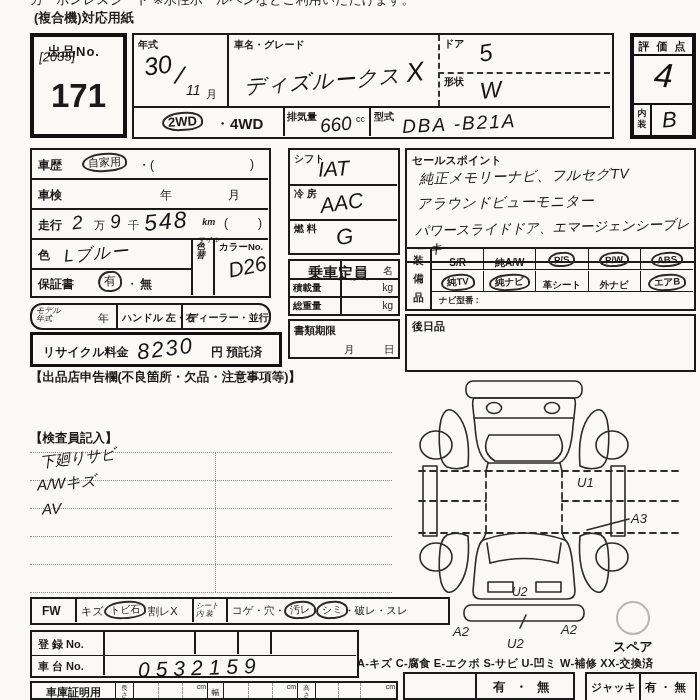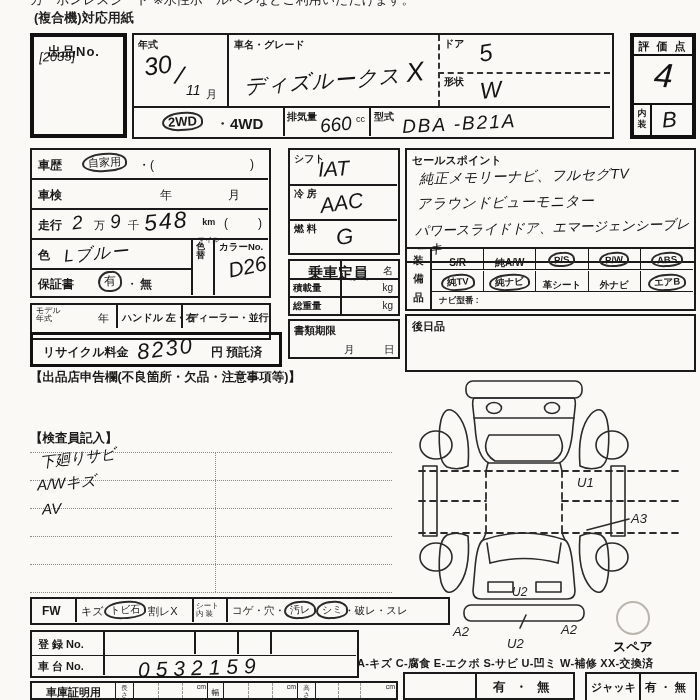--- a/index.html
+++ b/index.html
@@ -15,32 +15,33 @@
     display:inline-block;border:2px solid #2a2a2a;padding:0 4px;
     border-radius:55% 45% 50% 50% / 62% 55% 45% 52%;
     transform:rotate(-3deg);
   }
   .line{position:absolute;background:#1a1a1a;}
   .dotline{position:absolute;border-top:1.5px dotted #8a8a86;height:0;}
   .vdotline{position:absolute;border-left:1.5px dotted #8a8a86;width:0;}
   .box{position:absolute;border:2.5px solid #1a1a1a;background:transparent;box-sizing:border-box;}
   .cell-label{font-size:10px;font-weight:bold;}
   .mk{font-style:italic;font-size:13px;fill:#222;font-family:"Liberation Sans","DejaVu Sans",sans-serif;}
-  .stack{display:inline-block;line-height:1.05;text-align:center;}
+  .stack{display:inline-block;line-height:1.05;text-align:center;font-style:italic;}
 </style>
 </head>
 <body>
 
 <div class="abs" style="left:30px;top:-9px;font-size:13px;color:#222;">カーボンレスシート ※水性ボールペンなどご利用いただけます。</div>
 <div class="abs" style="left:34px;top:9px;font-size:13px;font-weight:bold;color:#222;">(複合機)対応用紙</div>
 <div class="abs" style="left:452px;top:-10px;font-size:13px;letter-spacing:7px;color:#333;">・・・・・・・・・・・・</div>
 
 <div class="abs" style="left:30px;top:33px;width:97px;height:105px;border:4px solid #111;box-sizing:border-box;">
   <span class="abs b" style="left:14px;top:6px;font-size:13px;letter-spacing:1px;">出品No.</span>
   <span class="abs hw" style="left:5px;top:12px;font-size:13px;transform:rotate(-2deg);">[2035]</span>
+  <div class="abs b" style="left:0;top:40px;width:100%;text-align:center;font-size:33px;">171</div>
 </div>
 
 <div class="box" style="left:132px;top:33px;width:482px;height:106px;">
 
   <div class="line" style="left:93px;top:0;width:2px;height:71px;"></div>
   <div class="line" style="left:0;top:71px;width:476px;height:2px;"></div>
   <div class="abs" style="left:304px;top:0;width:0;height:71px;border-left:2px dashed #333;"></div>
   <div class="abs" style="left:304px;top:37px;width:172px;height:0;border-top:2px dashed #333;"></div>
   <div class="line" style="left:149px;top:73px;width:2px;height:28px;"></div>
   <div class="line" style="left:235px;top:73px;width:2px;height:28px;"></div>
@@ -125,21 +126,21 @@
   </span>
   <span class="abs b" style="left:187px;top:91px;font-size:9.5px;">カラーNo.</span>
   <span class="abs hw" style="left:196px;top:105px;font-size:21px;transform:rotate(-12deg);">D26</span>
 
   <span class="abs b" style="left:6px;top:126px;font-size:12px;">保証書</span>
   <span class="abs hand-circle" style="left:66px;top:121px;font-size:12px;">有</span>
   <span class="abs" style="left:94px;top:126px;font-size:12px;">・</span>
   <span class="abs b" style="left:108px;top:126px;font-size:12px;">無</span>
 </div>
 
-<div class="box" style="left:30px;top:303px;width:241px;height:37px;border-width:2px;">
+<div class="box" style="left:30px;top:303px;width:241px;height:27px;border-width:2px;border-radius:12px;">
   <div class="line" style="left:84px;top:0;width:2px;height:23px;"></div>
   <div class="line" style="left:149px;top:0;width:2px;height:23px;"></div>
   <span class="abs stack" style="left:4px;top:2px;font-size:8px;text-align:left;">
     <span>モデル</span><br>
     <span>年式</span>
   </span>
   <span class="abs" style="left:66px;top:6px;font-size:11px;">年</span>
   <span class="abs b" style="left:90px;top:6px;font-size:10px;">ハンドル 左・右</span>
   <span class="abs b" style="left:156px;top:6px;font-size:10px;">ディーラー・並行</span>
 </div>

